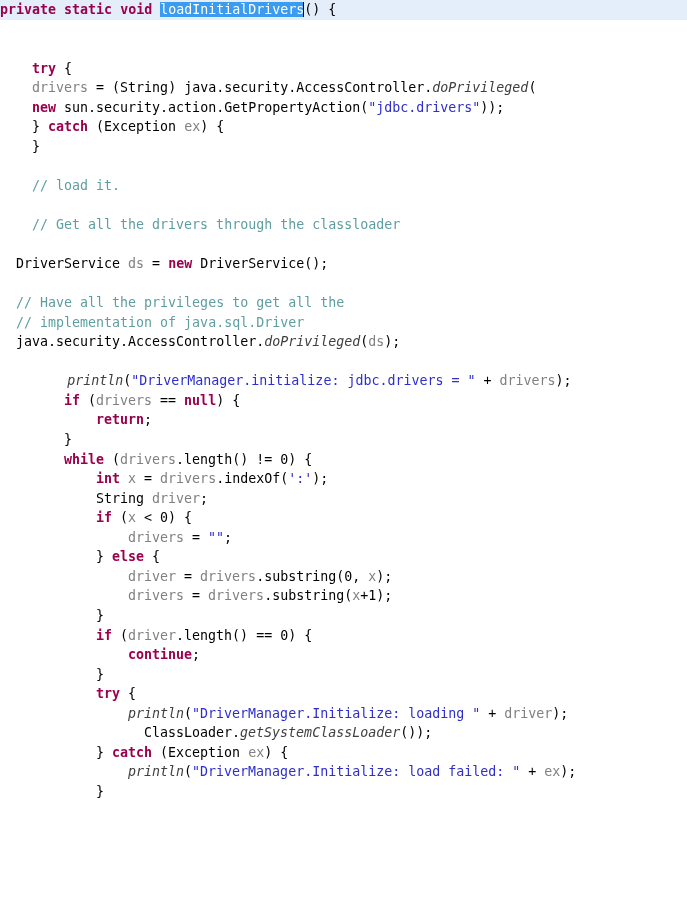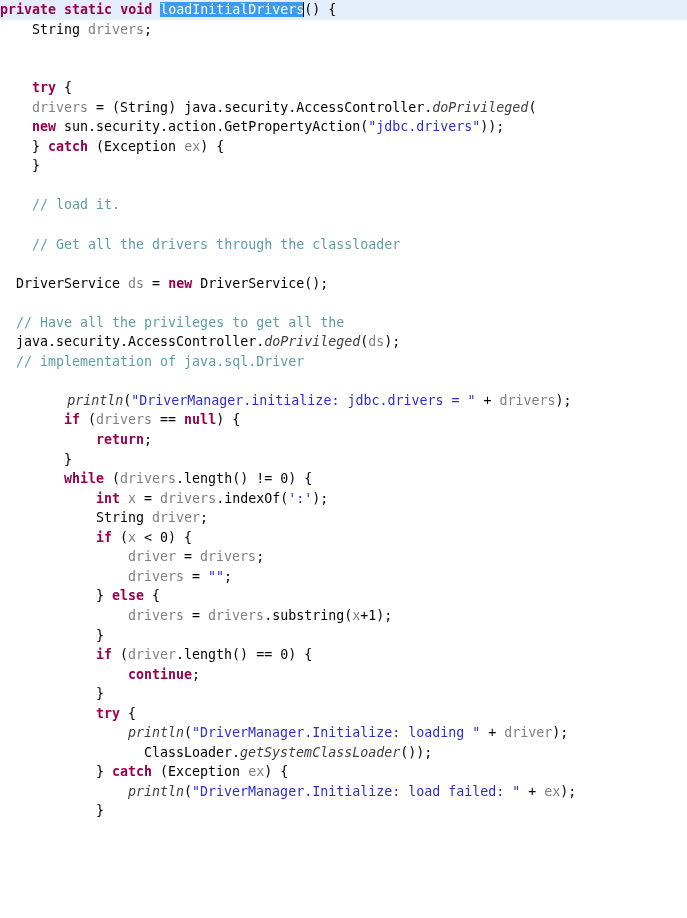--- a/index.html
+++ b/index.html
@@ -46,50 +46,49 @@
     vertical-align: -3px;
     margin-left: -1px;
   }
 </style>
 </head>
 <body>
 
 <div id="editor">
   <div id="code-lines">
       <div class="line current"><span style="display: inline-block; width: 0px;"></span><span class="kw">private</span><span class="punc"> </span><span class="kw">static</span><span class="punc"> </span><span class="kw">void</span><span class="punc"> </span><span class="sel">loadInitialDrivers</span><span class="caret"></span><span class="punc">() {</span></div>
-      <div class="line"><span style="display: inline-block; width: 32px;"></span><span class="type">String</span><span class="punc"> </span><span class="ident">drivers</span><span class="punc">;</span></div>
       <div class="line"><span style="display: inline-block; width: 0px;"></span></div>
       <div class="line"><span style="display: inline-block; width: 0px;"></span></div>
       <div class="line"><span style="display: inline-block; width: 32px;"></span><span class="kw">try</span><span class="punc"> {</span></div>
       <div class="line"><span style="display: inline-block; width: 32px;"></span><span class="ident">drivers</span><span class="punc"> = (</span><span class="type">String</span><span class="punc">) java.security.AccessController.</span><span class="meth">doPrivileged</span><span class="punc">(</span></div>
       <div class="line"><span style="display: inline-block; width: 32px;"></span><span class="kw">new</span><span class="punc"> sun.security.action.GetPropertyAction(</span><span class="str">"jdbc.drivers"</span><span class="punc">));</span></div>
       <div class="line"><span style="display: inline-block; width: 32px;"></span><span class="punc">} </span><span class="kw">catch</span><span class="punc"> (</span><span class="type">Exception</span><span class="punc"> </span><span class="ident">ex</span><span class="punc">) {</span></div>
       <div class="line"><span style="display: inline-block; width: 32px;"></span><span class="punc">}</span></div>
       <div class="line"><span style="display: inline-block; width: 0px;"></span></div>
       <div class="line"><span style="display: inline-block; width: 32px;"></span><span class="cmt">// load it.</span></div>
       <div class="line"><span style="display: inline-block; width: 0px;"></span></div>
       <div class="line"><span style="display: inline-block; width: 32px;"></span><span class="cmt">// Get all the drivers through the classloader</span></div>
       <div class="line"><span style="display: inline-block; width: 0px;"></span></div>
       <div class="line"><span style="display: inline-block; width: 16px;"></span><span class="type">DriverService</span><span class="punc"> </span><span class="ident">ds</span><span class="punc"> = </span><span class="kw">new</span><span class="punc"> DriverService();</span></div>
       <div class="line"><span style="display: inline-block; width: 0px;"></span></div>
       <div class="line"><span style="display: inline-block; width: 16px;"></span><span class="cmt">// Have all the privileges to get all the</span></div>
+      <div class="line"><span style="display: inline-block; width: 16px;"></span><span class="cmt">// implementation of java.sql.Driver</span></div>
       <div class="line"><span style="display: inline-block; width: 16px;"></span><span class="punc">java.security.AccessController.</span><span class="meth">doPrivileged</span><span class="punc">(</span><span class="ident">ds</span><span class="punc">);</span></div>
-      <div class="line"><span style="display: inline-block; width: 16px;"></span><span class="cmt">// implementation of java.sql.Driver</span></div>
       <div class="line"><span style="display: inline-block; width: 0px;"></span></div>
       <div class="line"><span style="display: inline-block; width: 67.2px;"></span><span class="meth">println</span><span class="punc">(</span><span class="str">"DriverManager.initialize: jdbc.drivers = "</span><span class="punc"> + </span><span class="ident">drivers</span><span class="punc">);</span></div>
       <div class="line"><span style="display: inline-block; width: 64px;"></span><span class="kw">if</span><span class="punc"> (</span><span class="ident">drivers</span><span class="punc"> == </span><span class="kw">null</span><span class="punc">) {</span></div>
       <div class="line"><span style="display: inline-block; width: 96px;"></span><span class="kw">return</span><span class="punc">;</span></div>
       <div class="line"><span style="display: inline-block; width: 64px;"></span><span class="punc">}</span></div>
       <div class="line"><span style="display: inline-block; width: 64px;"></span><span class="kw">while</span><span class="punc"> (</span><span class="ident">drivers</span><span class="punc">.length() != </span><span class="num">0</span><span class="punc">) {</span></div>
       <div class="line"><span style="display: inline-block; width: 96px;"></span><span class="kw">int</span><span class="punc"> </span><span class="ident">x</span><span class="punc"> = </span><span class="ident">drivers</span><span class="punc">.indexOf(</span><span class="str">':'</span><span class="punc">);</span></div>
       <div class="line"><span style="display: inline-block; width: 96px;"></span><span class="type">String</span><span class="punc"> </span><span class="ident">driver</span><span class="punc">;</span></div>
       <div class="line"><span style="display: inline-block; width: 96px;"></span><span class="kw">if</span><span class="punc"> (</span><span class="ident">x</span><span class="punc"> &lt; </span><span class="num">0</span><span class="punc">) {</span></div>
-      <div class="line"><span style="display: inline-block; width: 128px;"></span><span class="ident">driver</span><span class="punc"> = </span><span class="ident">drivers</span><span class="punc">;</span></div>
       <div class="line"><span style="display: inline-block; width: 128px;"></span><span class="ident">drivers</span><span class="punc"> = </span><span class="str">""</span><span class="punc">;</span></div>
       <div class="line"><span style="display: inline-block; width: 96px;"></span><span class="punc">} </span><span class="kw">else</span><span class="punc"> {</span></div>
+      <div class="line"><span style="display: inline-block; width: 128px;"></span><span class="ident">driver</span><span class="punc"> = </span><span class="ident">drivers</span><span class="punc">.substring(</span><span class="num">0</span><span class="punc">, </span><span class="ident">x</span><span class="punc">);</span></div>
       <div class="line"><span style="display: inline-block; width: 128px;"></span><span class="ident">drivers</span><span class="punc"> = </span><span class="ident">drivers</span><span class="punc">.substring(</span><span class="ident">x</span><span class="punc">+</span><span class="num">1</span><span class="punc">);</span></div>
       <div class="line"><span style="display: inline-block; width: 96px;"></span><span class="punc">}</span></div>
       <div class="line"><span style="display: inline-block; width: 96px;"></span><span class="kw">if</span><span class="punc"> (</span><span class="ident">driver</span><span class="punc">.length() == </span><span class="num">0</span><span class="punc">) {</span></div>
       <div class="line"><span style="display: inline-block; width: 128px;"></span><span class="kw">continue</span><span class="punc">;</span></div>
       <div class="line"><span style="display: inline-block; width: 96px;"></span><span class="punc">}</span></div>
       <div class="line"><span style="display: inline-block; width: 96px;"></span><span class="kw">try</span><span class="punc"> {</span></div>
       <div class="line"><span style="display: inline-block; width: 128px;"></span><span class="meth">println</span><span class="punc">(</span><span class="str">"DriverManager.Initialize: loading "</span><span class="punc"> + </span><span class="ident">driver</span><span class="punc">);</span></div>
       <div class="line"><span style="display: inline-block; width: 144px;"></span><span class="type">ClassLoader</span><span class="punc">.</span><span class="meth">getSystemClassLoader</span><span class="punc">());</span></div>
       <div class="line"><span style="display: inline-block; width: 96px;"></span><span class="punc">} </span><span class="kw">catch</span><span class="punc"> (</span><span class="type">Exception</span><span class="punc"> </span><span class="ident">ex</span><span class="punc">) {</span></div>
       <div class="line"><span style="display: inline-block; width: 128px;"></span><span class="meth">println</span><span class="punc">(</span><span class="str">"DriverManager.Initialize: load failed: "</span><span class="punc"> + </span><span class="ident">ex</span><span class="punc">);</span></div>

